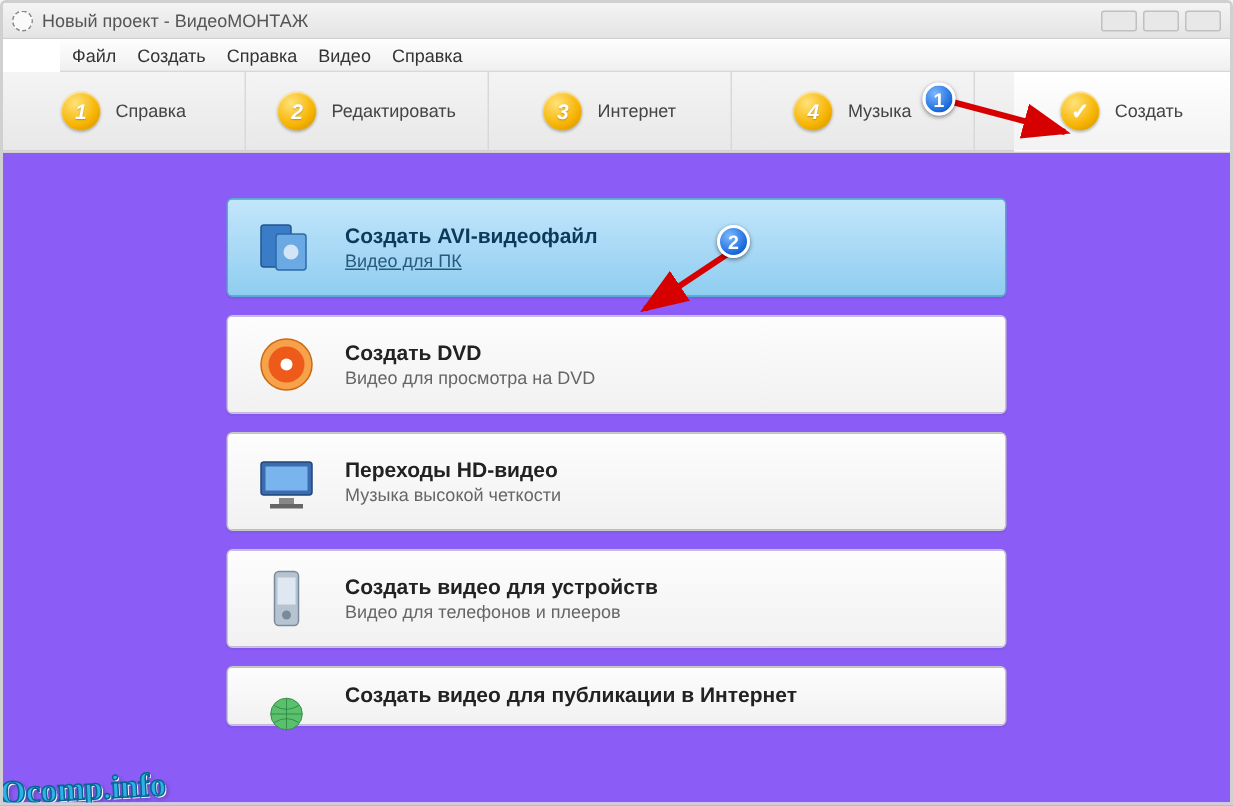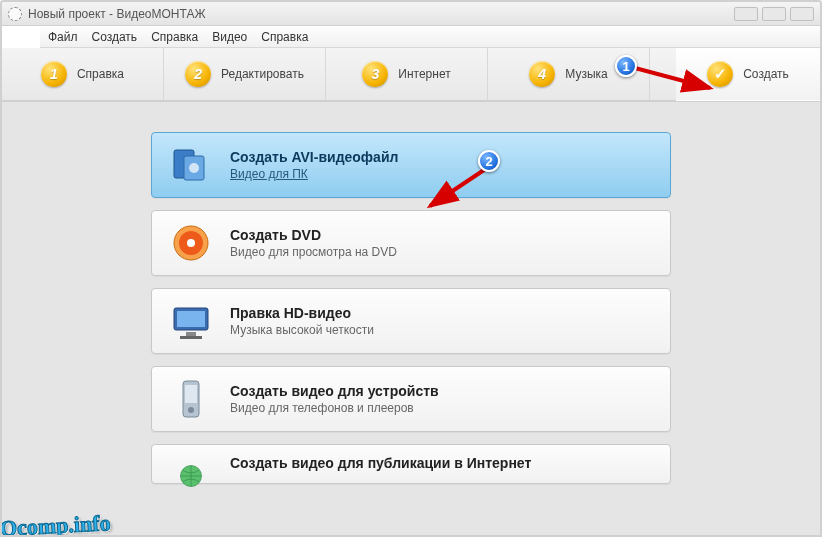--- a/index.html
+++ b/index.html
@@ -107,21 +107,21 @@
     color: #fff; font-weight: bold; font-size: 15px;
     box-shadow: inset 0 1px 1px rgba(255,255,255,0.6), 0 1px 2px rgba(0,0,0,0.3);
   }
   .tab-gap {
     flex: 0 0 26px;
     border-bottom: 1px solid #d0d0d0;
     background: linear-gradient(#f4f4f4,#e8e8e8);
   }
   .content {
     padding: 30px 28px 0 28px;
-    background: #e5e5e5;
+    background: #8b5cf6;
     height: calc(100% - 24px - 22px - 54px);
     overflow: hidden;
     position: relative;
   }
   .opt {
     border: 1px solid #c8c8c8;
     border-radius: 4px;
     background: linear-gradient(#fdfdfd,#f1f1f1);
     margin: 0 auto 12px auto;
     width: 520px;
@@ -271,21 +271,21 @@
     <div class="opt">
       <div class="icon">
         <svg width="42" height="42" viewBox="0 0 42 42">
           <rect x="4" y="8" width="34" height="22" rx="2" fill="#3b6cb0" stroke="#23477a"></rect>
           <rect x="7" y="11" width="28" height="16" fill="#7ab4ef"></rect>
           <rect x="16" y="32" width="10" height="4" fill="#888"></rect>
           <rect x="10" y="36" width="22" height="3" fill="#666"></rect>
         </svg>
       </div>
       <div class="texts">
-        <span class="title">Правка HD-видео</span>
+        <span class="title">Переходы HD-видео</span>
         <span class="subtitle">Музыка высокой четкости</span>
       </div>
     </div>
 
     <div class="opt">
       <div class="icon">
         <svg width="42" height="42" viewBox="0 0 42 42">
           <rect x="13" y="3" width="16" height="36" rx="3" fill="#b6c4d2" stroke="#7a8a9a"></rect>
           <rect x="15" y="7" width="12" height="18" fill="#dfe8f0"></rect>
           <circle cx="21" cy="32" r="3" fill="#7a8a9a"></circle>

